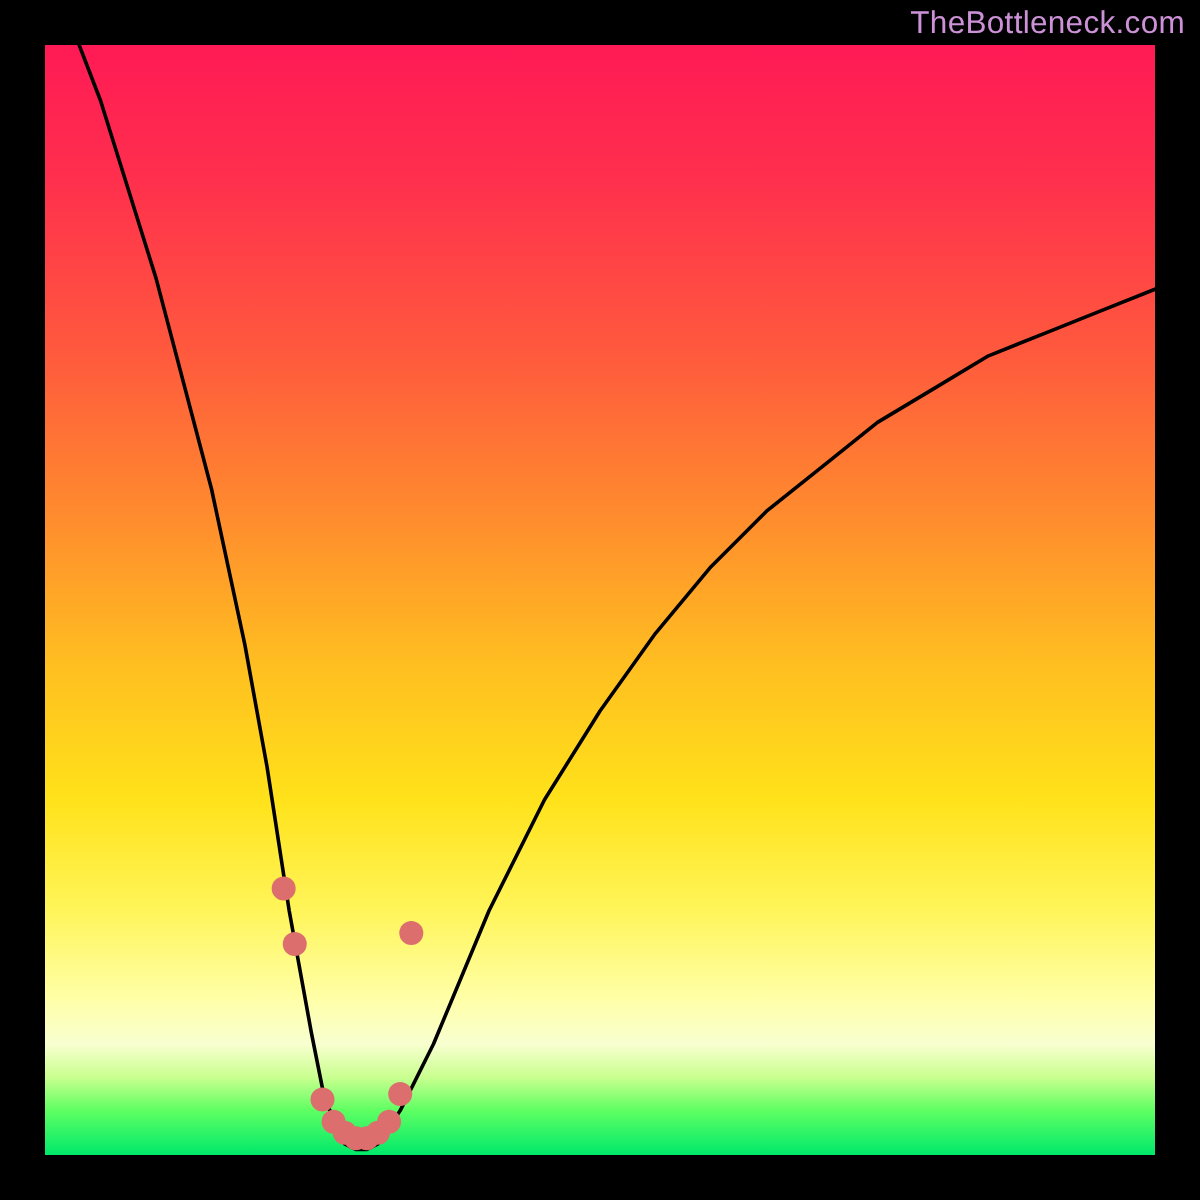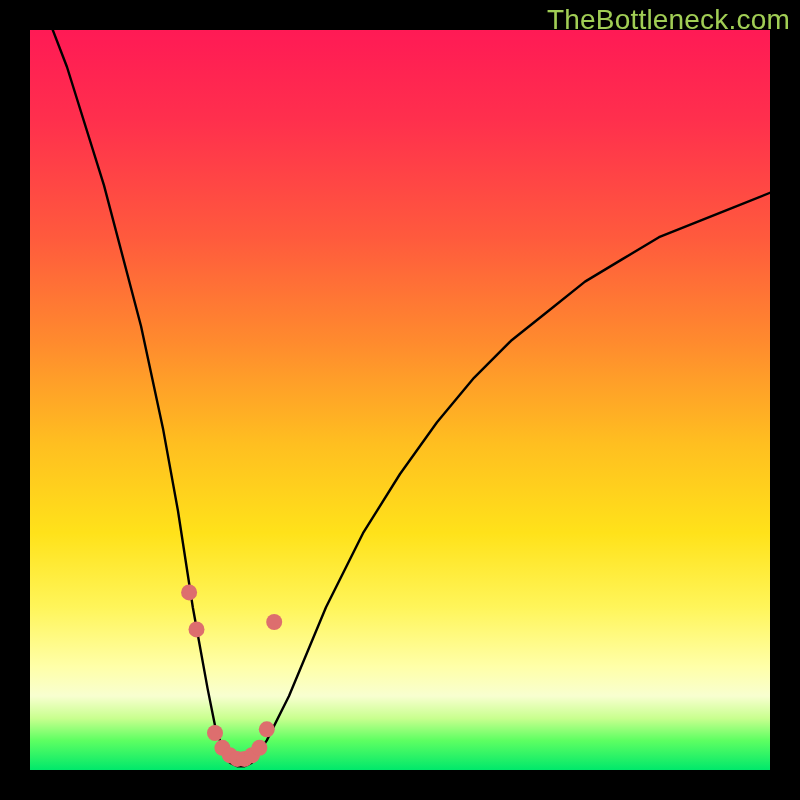--- a/index.html
+++ b/index.html
@@ -46,22 +46,22 @@
     position: absolute;
     left: 0;
     top: 0;
     width: 740px;
     height: 740px;
   }
   .watermark {
     position: absolute;
     top: 4px;
     right: 10px;
-    color: #bef264;
-    font-size: 28px;
+    color: #f0abfc;
+    font-size: 21px;
     letter-spacing: 0.2px;
     opacity: 0.85;
   }
 </style>
 </head>
 <body>
 
 <div class="watermark">TheBottleneck.com</div>
 
 <div class="frame">

